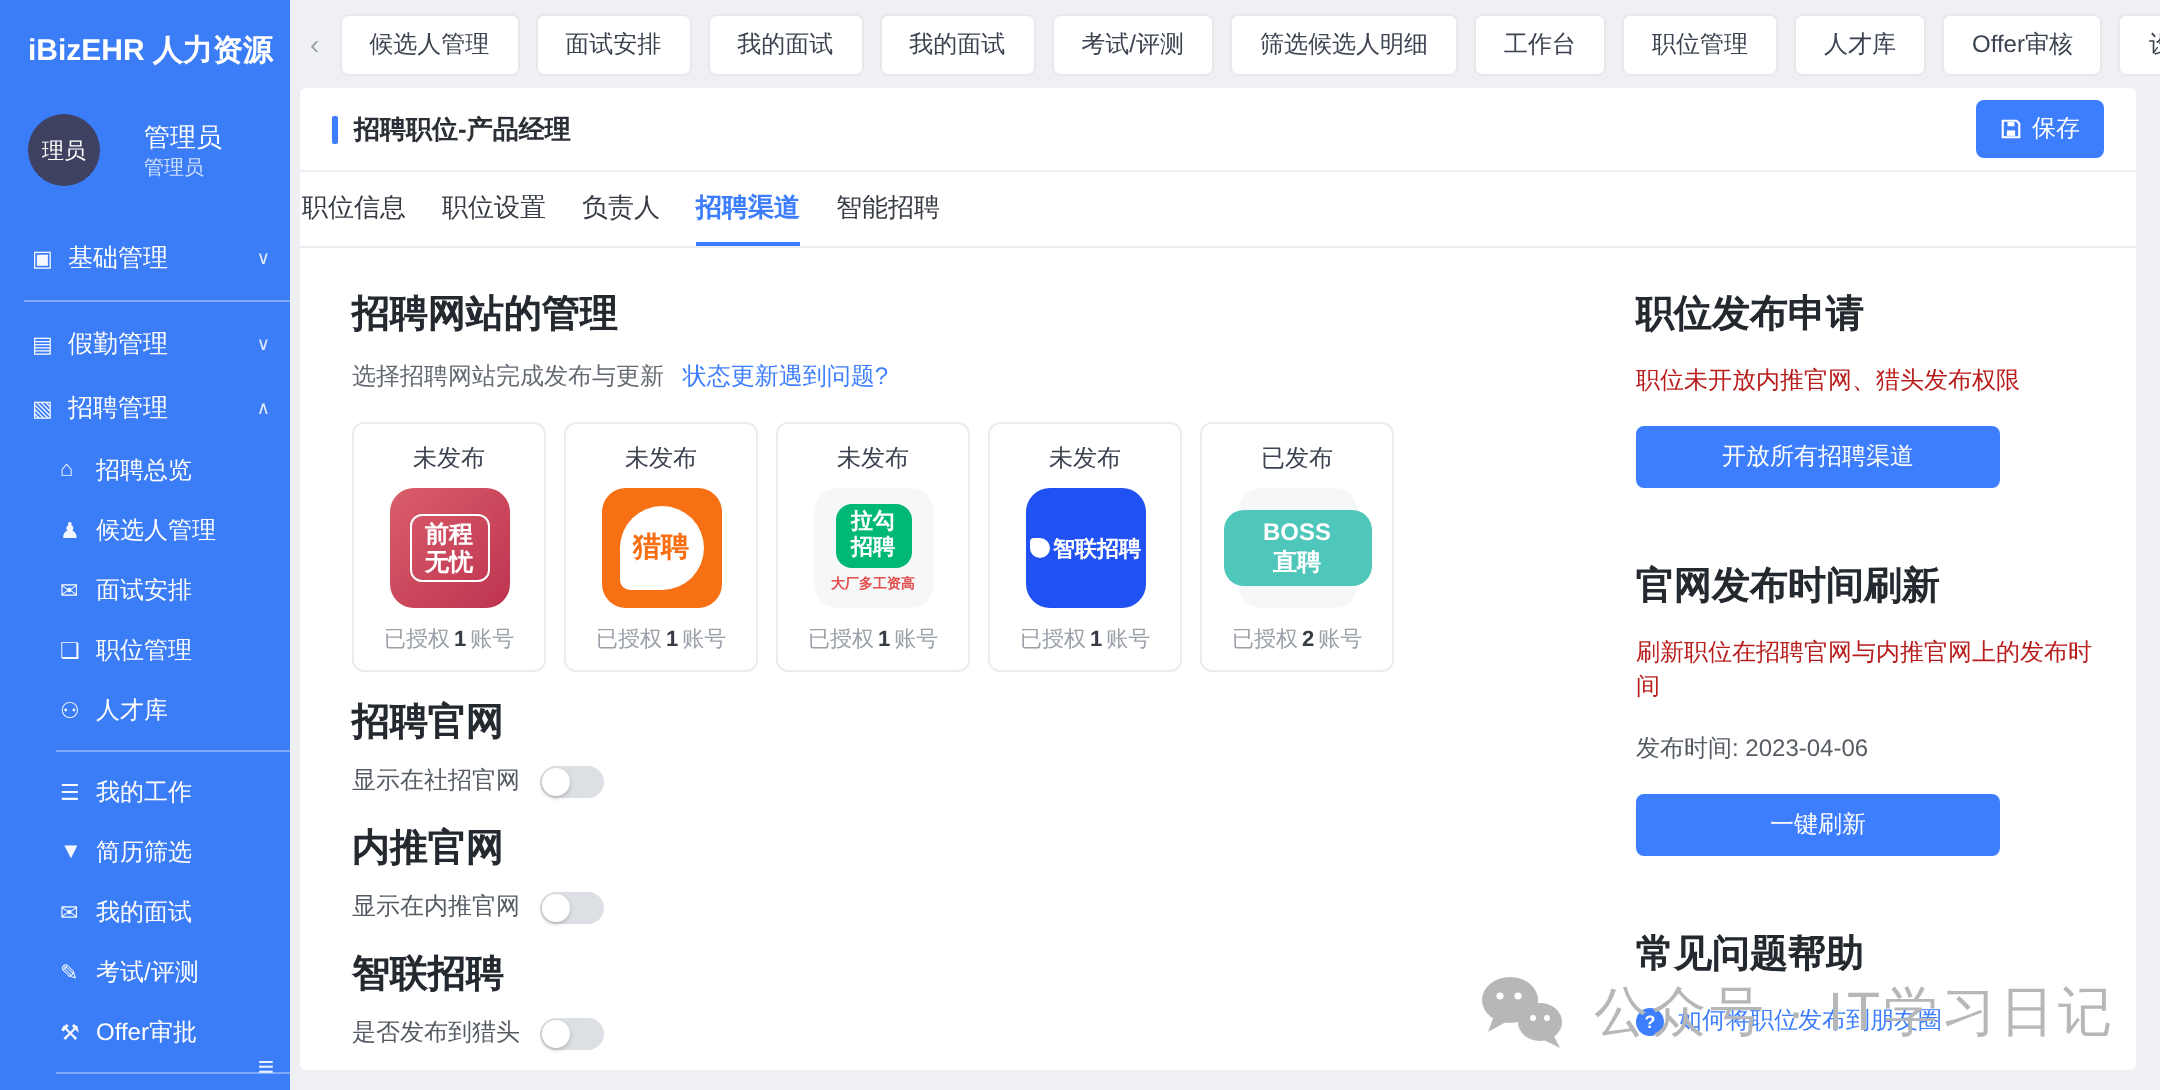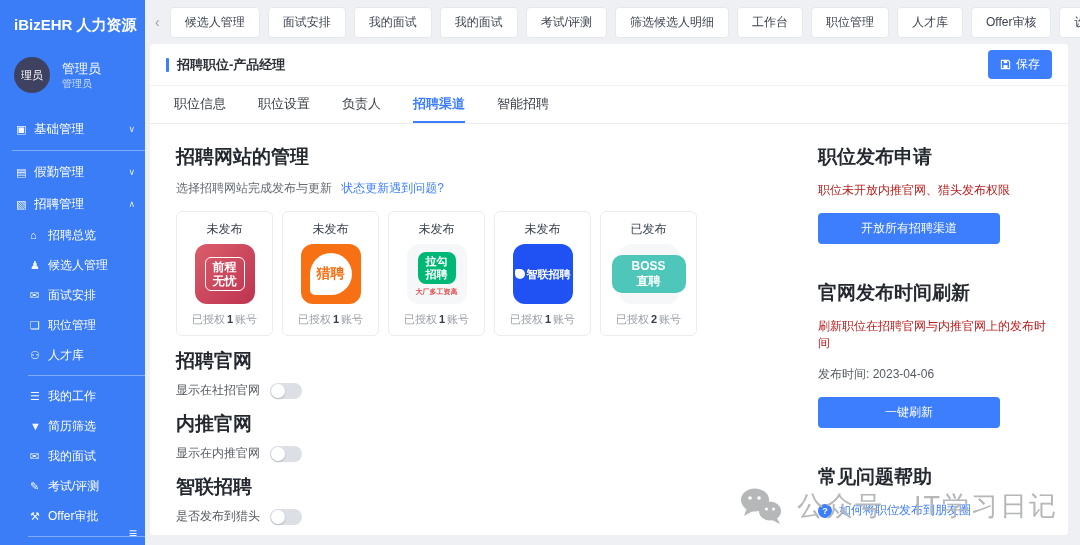--- a/index.html
+++ b/index.html
@@ -3,21 +3,21 @@
 <meta charset="utf-8">
 <style>
   * { margin:0; padding:0; box-sizing:border-box; }
   html,body { width:1080px; height:545px; }
   body { font-family:"Liberation Sans","DejaVu Sans",sans-serif; background:#eef0f4; overflow:hidden; }
   .root { position:relative; width:1080px; height:545px; }
 
   
   .sidebar { position:absolute; left:0; top:0; width:145px; height:545px; background:#3b7cf7; color:#fff; overflow:hidden; }
   .logo { font-size:15px; font-weight:bold; padding:16px 12px 10px 14px; letter-spacing:0; white-space:nowrap; }
-  .user { display:flex; align-items:center; gap:12px; padding:12px 10px 10px 14px; }
+  .user { display:flex; align-items:center; gap:22px; padding:12px 10px 10px 14px; }
   .avatar { width:36px; height:36px; border-radius:50%; background:#3f4160; color:#fff; font-size:11px; display:flex; align-items:center; justify-content:center; flex:none; }
   .user-name { font-size:13px; line-height:17px; }
   .user-role { font-size:10px; opacity:.75; }
   .menu { font-size:12.5px; margin-top:10px; }
   .mitem { display:flex; align-items:center; height:32px; padding:0 10px 0 16px; cursor:pointer; white-space:nowrap; }
   .mitem .ic { width:18px; font-size:11px; opacity:.95; }
   .mitem .chev { margin-left:auto; font-size:9px; opacity:.85; }
   .sub .mitem { padding-left:30px; height:30px; font-size:12px; }
   .sdiv { border-top:1px solid rgba(255,255,255,.35); margin:5px 0 5px 12px; }
   .sdiv.inner { margin-left:28px; }
@@ -27,21 +27,21 @@
   .main { position:absolute; left:145px; top:0; width:935px; height:545px; display:flex; flex-direction:column; }
   .tabstrip { height:44px; display:flex; align-items:center; gap:8px; padding:0 10px 0 8px; flex:none; }
   .nav-arrow { color:#9aa0a8; font-size:14px; padding:0 2px; cursor:pointer; }
   .ttab { background:#fff; border:1px solid #e6e8ec; border-radius:4px; font-size:12px; color:#3c4350; padding:6px 14px; white-space:nowrap; cursor:pointer; }
 
   .panel { flex:1; background:#fff; margin:0 12px 10px 5px; border-radius:3px; display:flex; flex-direction:column; overflow:hidden; }
   .phead { height:42px; flex:none; display:flex; align-items:center; padding:0 16px; border-bottom:1px solid #f0f1f3; }
   .accent { width:3px; height:14px; background:#3d7eff; border-radius:1px; margin-right:8px; }
   .ptitle { font-size:13px; color:#2b2f36; font-weight:bold; }
   .save-btn { margin-left:auto; background:#3d7eff; color:#fff; border:none; font-size:12px; border-radius:4px; padding:6px 12px; display:flex; align-items:center; gap:5px; cursor:pointer; font-family:inherit; }
-  .pagetabs { height:38px; flex:none; display:flex; gap:32px; padding:0 24px; border-bottom:1px solid #ecedf0; }
+  .pagetabs { height:38px; flex:none; display:flex; gap:18px; padding:0 1px; border-bottom:1px solid #ecedf0; }
   .ptab { font-size:13px; color:#363b44; display:flex; align-items:center; cursor:pointer; border-bottom:2px solid transparent; }
   .ptab.active { color:#3d7eff; border-bottom-color:#3d7eff; font-weight:bold; }
 
   .content { flex:1; display:flex; padding:14px 22px 0 26px; gap:36px; overflow:hidden; }
   .leftcol { flex:1; }
   .rightcol { width:228px; flex:none; }
 
   h2.sec { font-size:19px; color:#24282f; margin:6px 0 10px; }
   .subrow { font-size:12px; color:#646a73; margin-bottom:14px; }
   .subrow a { color:#3d7eff; text-decoration:none; margin-left:6px; cursor:pointer; }

